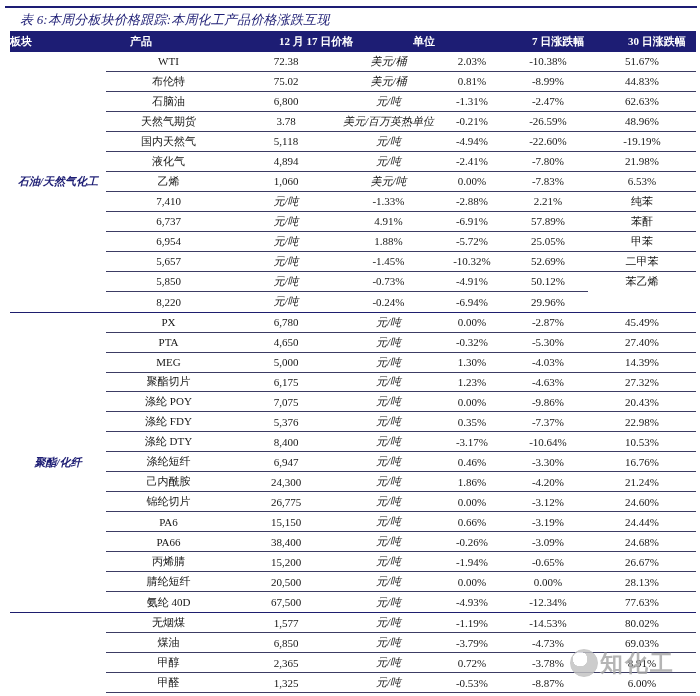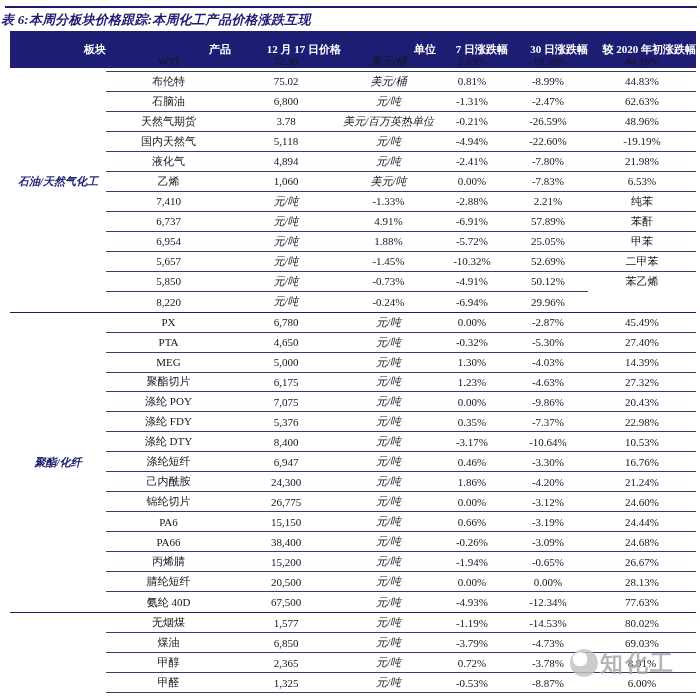--- a/index.html
+++ b/index.html
@@ -9,30 +9,30 @@
   }
   html,body{margin:0;padding:0;}
   body{
     width:700px;height:696px;background:#ffffff;
     font-family:"Liberation Serif","DejaVu Serif",serif;
     color:#1a1a1a;
   }
   .report{position:relative;width:700px;height:696px;overflow:hidden;background:#fff;}
   .top-rule{position:absolute;left:5px;right:3px;top:6px;border-top:2.5px solid var(--navy);}
   .table-title{
-    position:absolute;left:1px;top:11px;
-    font-size:13px;font-weight:bold;font-style:italic;color:var(--navy);
+    position:absolute;left:20px;top:11px;
+    font-size:13px;font-weight:normal;font-style:italic;color:var(--navy);
     letter-spacing:0.2px;white-space:nowrap;
   }
   .thead{
-    position:absolute;left:10px;right:4px;top:31px;height:37px;
+    position:absolute;left:10px;right:4px;top:31px;height:21px;
     background:var(--navy);
     display:grid;grid-template-columns:var(--cols);
-    align-items:center;text-align:right;
-    color:#ffffff;font-weight:bold;font-size:11px;
+    align-items:center;text-align:left;
+    color:#ffffff;font-weight:bold;font-size:11px;gap:24px;
   }
   .thead .hcell{white-space:nowrap;overflow:hidden;}
   .tbody{position:absolute;left:10px;right:4px;top:52px;}
   .group{
     display:grid;grid-template-columns:var(--cols);
     grid-auto-rows:19.97px;
     font-size:11px;text-align:center;
   }
   .group.sep{border-bottom:1.8px solid #1e1e6e;}
   .cell{
@@ -82,21 +82,21 @@
   </div>
 
   <div class="tbody">
       <div class="group sep">
         <div class="cell sector" style="grid-row: 1 / span 13;">石油/天然气化工</div>
         <div class="cell rule">WTI</div>
         <div class="cell rule">72.38</div>
         <div class="cell rule unit">美元/桶</div>
         <div class="cell rule">2.03%</div>
         <div class="cell rule">-10.38%</div>
-        <div class="cell rule">44.16%</div>
+        <div class="cell rule">51.67%</div>
         <div class="cell rule">布伦特</div>
         <div class="cell rule">75.02</div>
         <div class="cell rule unit">美元/桶</div>
         <div class="cell rule">0.81%</div>
         <div class="cell rule">-8.99%</div>
         <div class="cell rule">44.83%</div>
         <div class="cell rule">石脑油</div>
         <div class="cell rule">6,800</div>
         <div class="cell rule unit">元/吨</div>
         <div class="cell rule">-1.31%</div>

